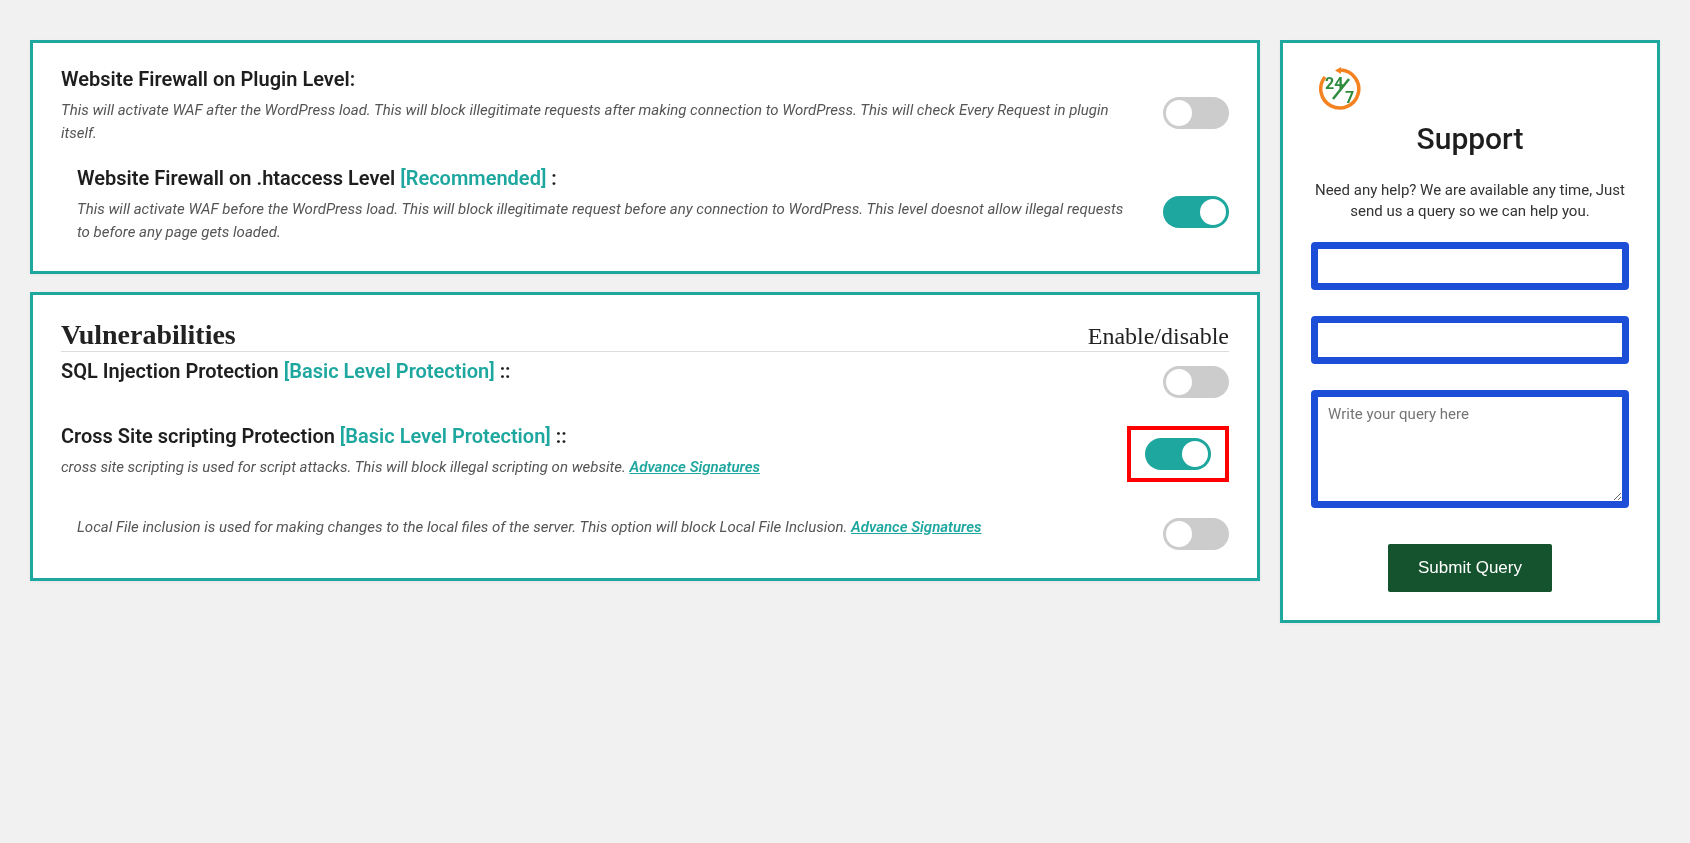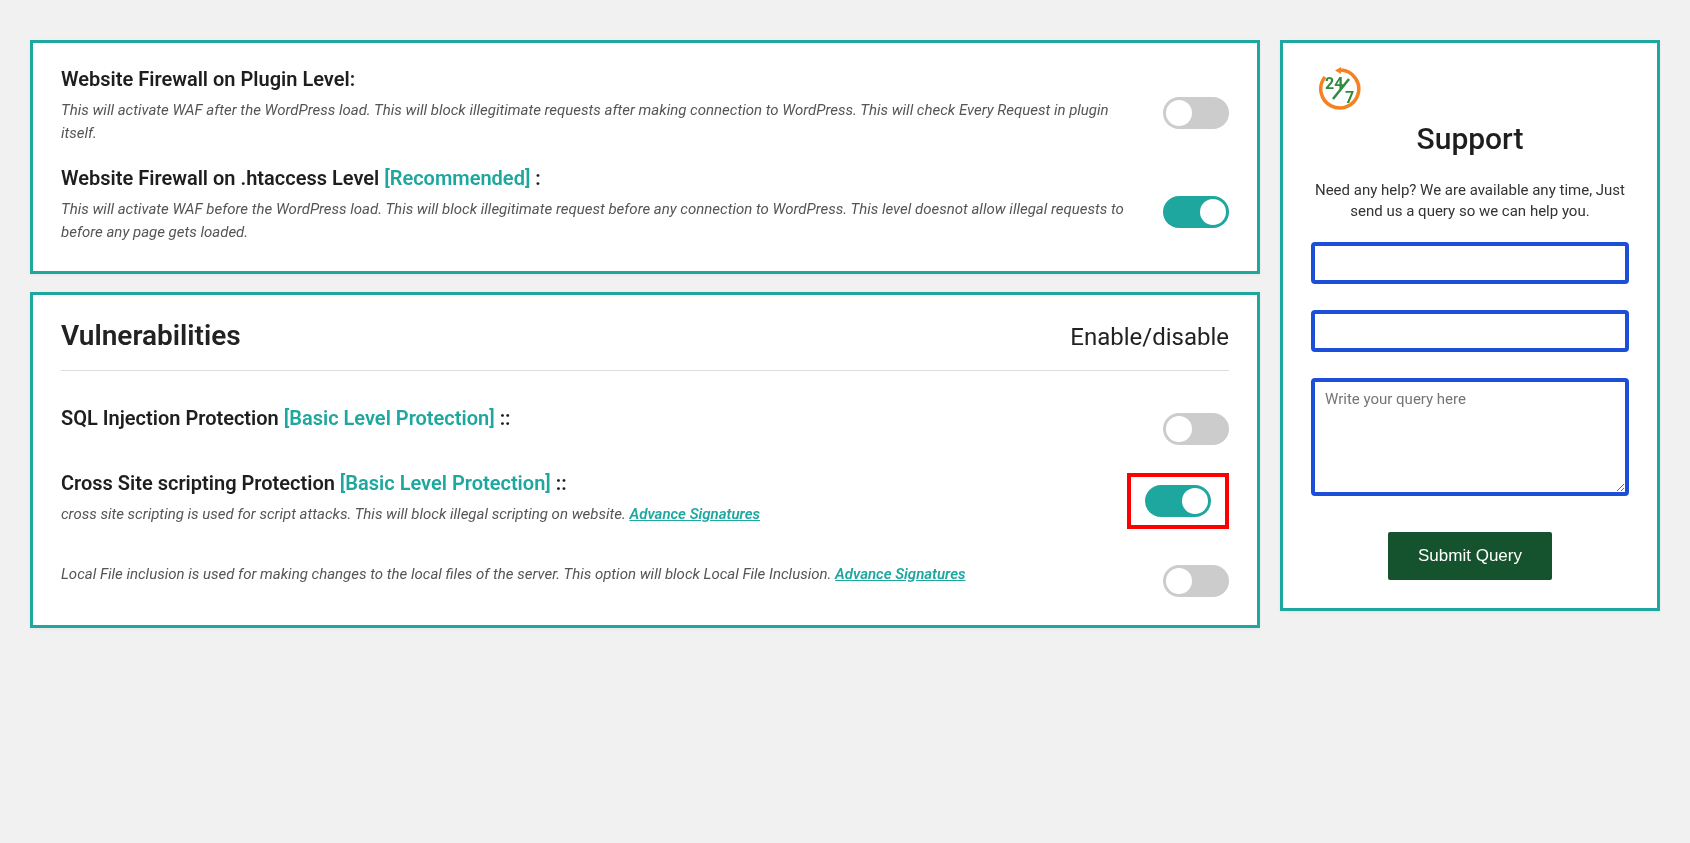--- a/index.html
+++ b/index.html
@@ -22,21 +22,21 @@
       padding: 24px 28px 28px;
       margin-bottom: 18px;
       box-shadow: 0 1px 3px rgba(0,0,0,0.05);
     }
     .setting-row {
       display: flex;
       align-items: center;
       gap: 36px;
       margin-bottom: 22px;
     }
-    .setting-row:last-child { margin-bottom: 0; }
+    .setting-row:last-child { margin-bottom: 0; margin-left: 16px; }
     .setting-text { flex: 1; }
     .setting-title {
       font-size: 20px;
       font-weight: 600;
       color: #1e1e1e;
       margin-bottom: 8px;
     }
     .setting-title .tag { color: #1ea79f; font-weight: 600; }
     .setting-desc {
       font-style: italic;
@@ -78,22 +78,22 @@
       padding: 8px 14px;
       display: inline-flex;
       align-items: center;
       margin-top: 6px;
     }
     .panel-header {
       display: flex;
       justify-content: space-between;
       align-items: baseline;
       border-bottom: 1px solid #ddd;
-      padding-bottom: 18px;
-      margin-bottom: 28px;
+      padding-bottom: 0;
+      font-family: Liberation Serif, serif;
     }
     .panel-header h2 {
       font-size: 28px;
       font-weight: 600;
       color: #222;
     }
     .panel-header .right {
       font-size: 24px;
       color: #222;
       font-weight: 400;
@@ -108,21 +108,21 @@
     }
     .support-panel p {
       text-align: center;
       font-size: 15px;
       color: #333;
       margin-bottom: 20px;
       line-height: 1.4;
     }
     .support-panel input, .support-panel textarea {
       width: 100%;
-      border: 4px solid #1d4ed8;
+      border: 7px solid #1d4ed8;
       border-radius: 4px;
       padding: 8px 10px;
       font-size: 15px;
       margin-bottom: 26px;
       font-family: inherit;
     }
     .support-panel textarea { height: 118px; resize: both; }
     .support-panel .submit-wrap { text-align:center; margin-top: 6px;}
     .support-panel button {
       background: #14532d;

